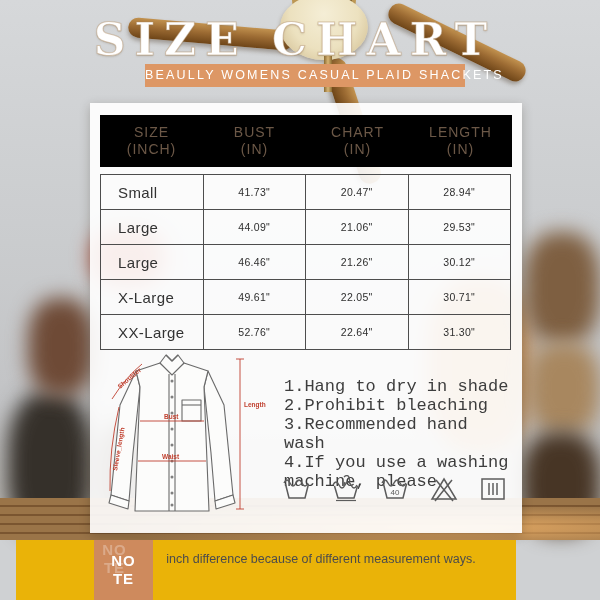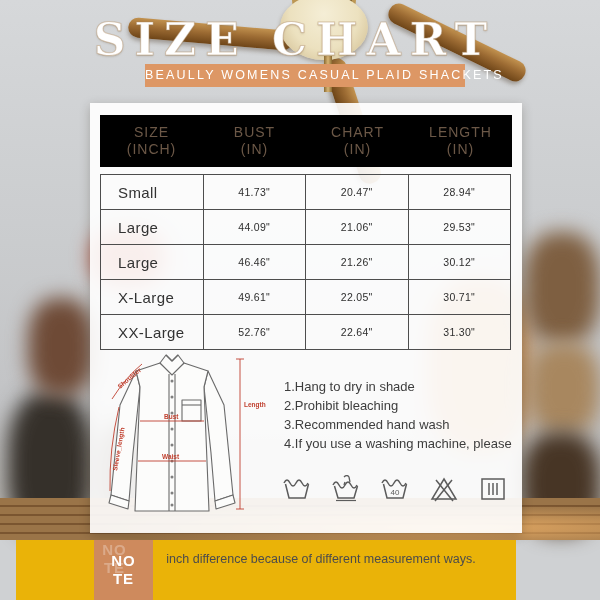--- a/index.html
+++ b/index.html
@@ -43,21 +43,21 @@
     border-left:1px solid #4d4d4d;}
   .tr{display:grid;grid-template-columns:25% 25% 25% 25%;height:35px;}
   .td{border-right:1px solid #4d4d4d;border-bottom:1px solid #4d4d4d;
     display:flex;align-items:center;justify-content:center;
     font-size:10.5px;color:#2e2e2e;letter-spacing:.3px;}
   .td.size{justify-content:flex-start;padding-left:17px;font-size:15px;color:#333;
     letter-spacing:.4px;}
   
   .shirt-wrap{position:absolute;left:16px;top:250px;width:162px;height:176px;}
   .care-list{position:absolute;left:194px;top:274px;width:230px;
-    font-size:13px;color:#3d3d3d;line-height:19px;}
+    font-size:17px;color:#3d3d3d;line-height:19px;font-family:Liberation Mono, monospace;}
   .care-list .cont{padding-left:9px;}
   .care-icons{position:absolute;left:192px;top:372px;display:flex;gap:19px;}
   .care-icons svg{display:block;}
   
   .note-strip{position:absolute;left:0;top:540px;width:500px;height:60px;background:#eab308;z-index:5;margin-left:16px;}
   .note-box{position:absolute;left:78px;top:0;width:59px;height:60px;background:#ce8a5d;}
   .note-word{position:absolute;left:0;top:12px;width:100%;text-align:center;color:#fff;
     font-weight:bold;font-size:15px;letter-spacing:1px;line-height:18px;}
   .note-echo{position:absolute;left:-9px;top:1px;width:100%;text-align:center;
     color:rgba(255,255,255,.28);font-weight:bold;font-size:15px;letter-spacing:1px;line-height:18px;}

